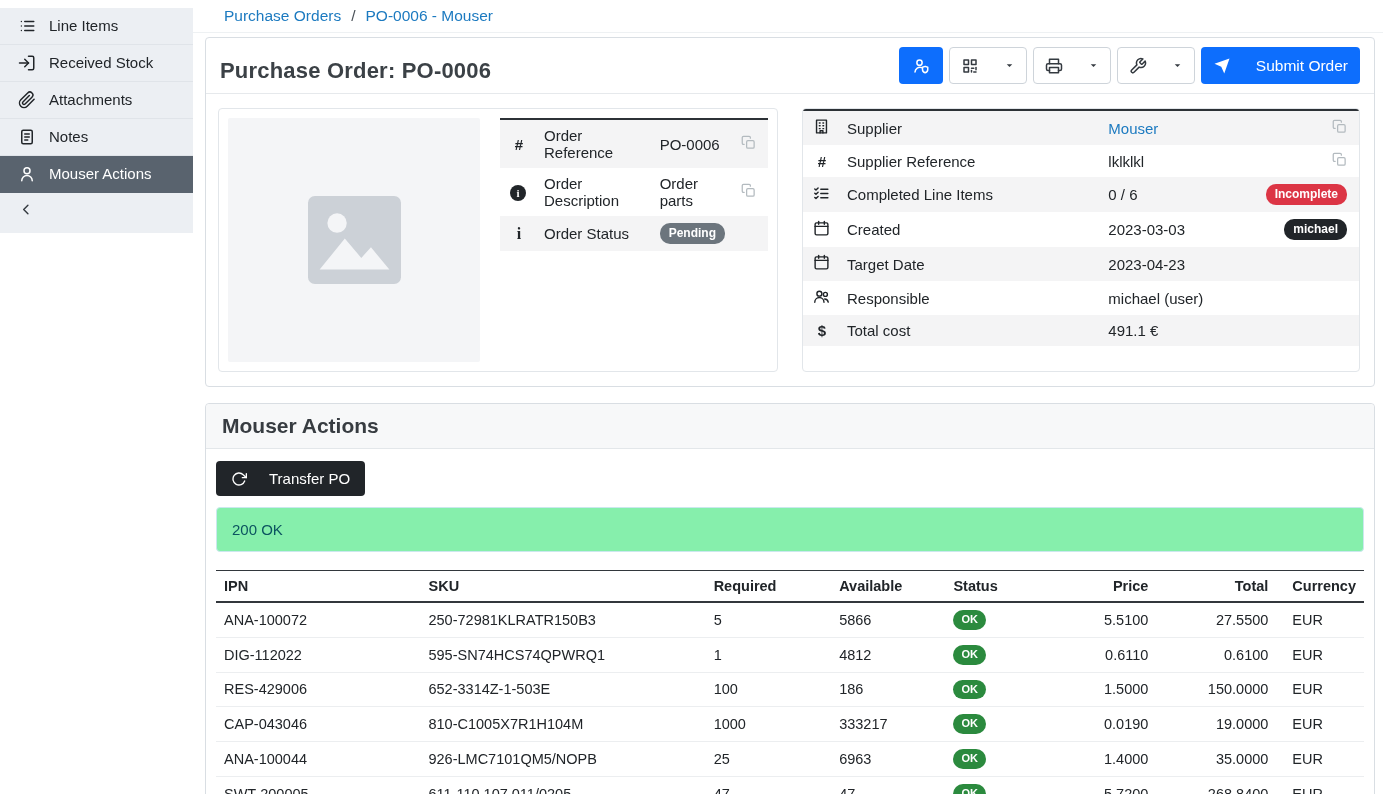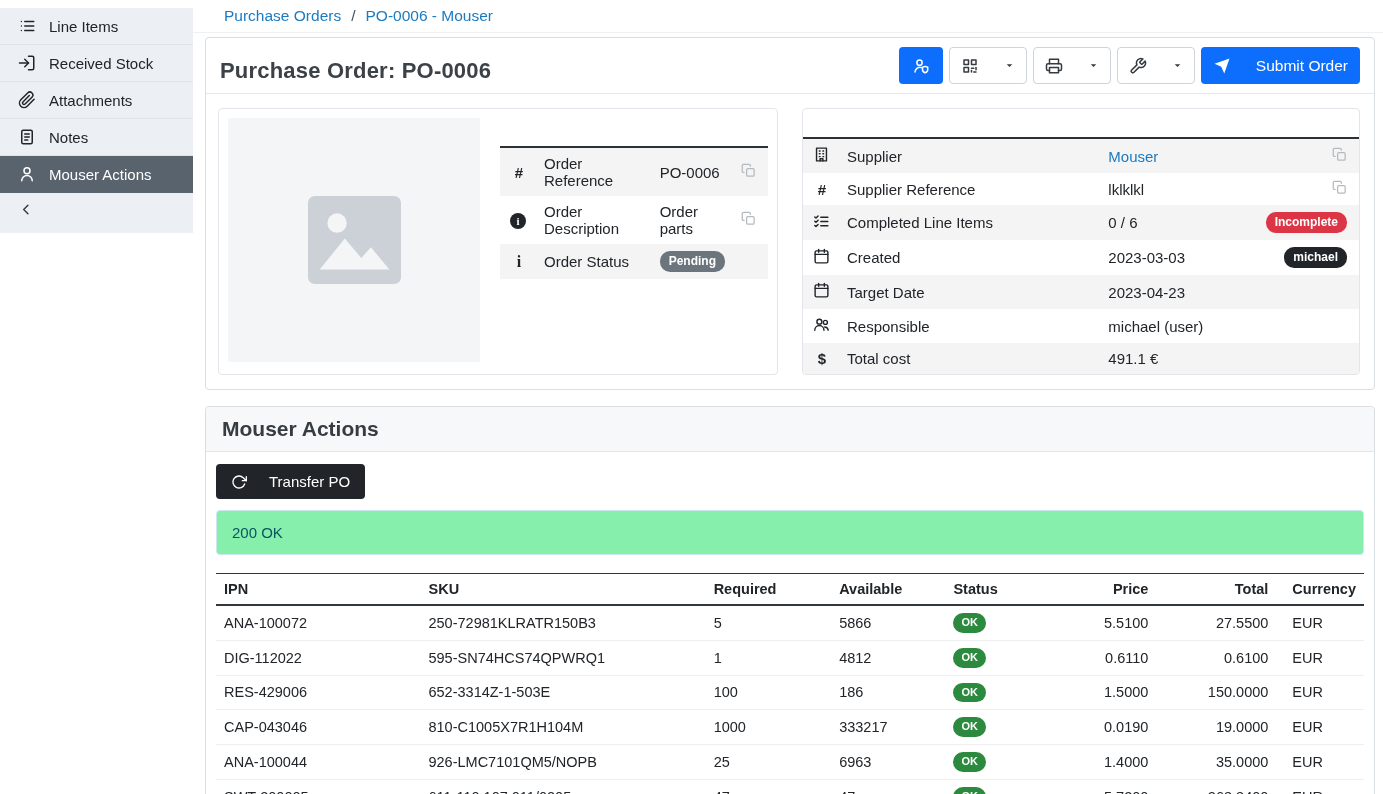--- a/index.html
+++ b/index.html
@@ -7,21 +7,21 @@
   body {
     width: 1383px; height: 794px; overflow: hidden;
     font-family: "Liberation Sans", sans-serif;
     font-size: 14px; color: #212529; background: #fff;
   }
   .app { display: flex; height: 794px; }
 
   
   .sidebar { width: 193px; flex: 0 0 193px; padding-top: 8px; }
   .sidebar-item {
-    display: flex; align-items: center; gap: 13px;
+    display: flex; align-items: flex-start; gap: 13px;
     padding: 9px 12px 9px 18px; font-size: 15px;
     background: #eceff3; border-bottom: 1px solid #e0e4e9;
     cursor: pointer; color: #212529; user-select: none;
   }
   .sidebar-item.active { background: #59636e; color: #fff; border-bottom-color: #59636e; }
   .sidebar-item .ico { color: #212529; }
   .sidebar-item.active .ico { color: #fff; }
   .sidebar-collapse { padding: 8px 14px 12px 18px; background: #eceff3; color: #343a40; cursor: pointer; }
   .sidebar-collapse .ico { width: 17px; height: 17px; }
 
@@ -59,21 +59,21 @@
   .card-inner { border: 1px solid #e2e6ea; border-radius: 4px; background: #fff; }
   .detail-left { flex: 0 0 560px; display: flex; gap: 20px; padding: 9px; align-items: flex-start; }
   .detail-right { flex: 1; overflow: hidden; }
 
   .thumb {
     width: 252px; height: 244px; flex: none;
     background: #f4f5f7; border-radius: 2px;
     display: flex; align-items: center; justify-content: center; cursor: pointer;
   }
 
-  .detail-table { width: 100%; border-collapse: collapse; font-size: 15px; border-top: 2px solid #2c3136; margin-top: 28px; }
+  .detail-table { width: 100%; border-collapse: collapse; font-size: 15px; border-top: 2px solid #2c3136; }
   .detail-table tr:nth-child(odd) { background: #f4f4f5; }
   .detail-table td { padding: 7px 8px; vertical-align: middle; }
   td.dt-icon { width: 32px; padding-left: 10px; color: #212529; }
   .detail-left .dt-label { width: 47%; }
   .detail-right .dt-label { width: 47%; }
   td.dt-extra { width: 1%; white-space: nowrap; text-align: right; padding-right: 12px; }
   .detail-table a.link { color: #1c7ac0; text-decoration: none; cursor: pointer; }
 
   .dt-icon .ico { width: 17px; height: 17px; }
   .ti { width: 18px; display: inline-flex; justify-content: center; font-weight: 700; font-size: 15px; }

